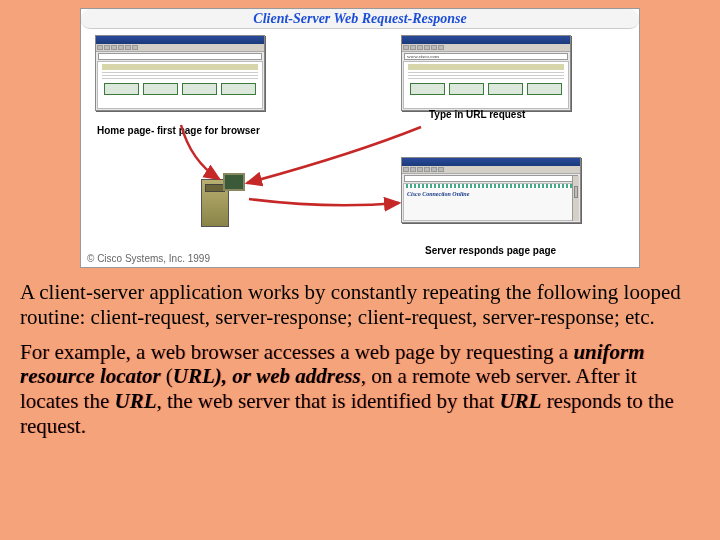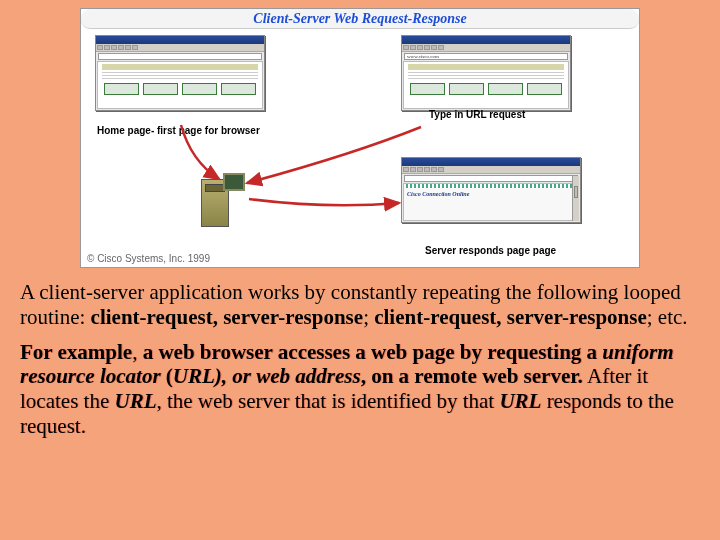--- a/index.html
+++ b/index.html
@@ -155,21 +155,21 @@
     font-size: 10px; color: #666;
     font-family: Arial, sans-serif;
   }
   .text-block {
     padding: 6px 20px;
     font-size: 21px;
     line-height: 1.18;
     color: #000;
   }
   .text-block p { margin-bottom: 10px; }
-  .bold { font-weight: bold; }
+  .bold { font-weight: normal; }
   .bolditalic { font-weight: bold; font-style: italic; }
   .red-shadow {
     text-shadow: 1px 0 0 rgba(200,30,30,0.35);
   }
 </style>
 </head>
 <body>
 
 <div class="diagram-area">
   <div class="diagram-title">Client-Server Web Request-Response</div>

